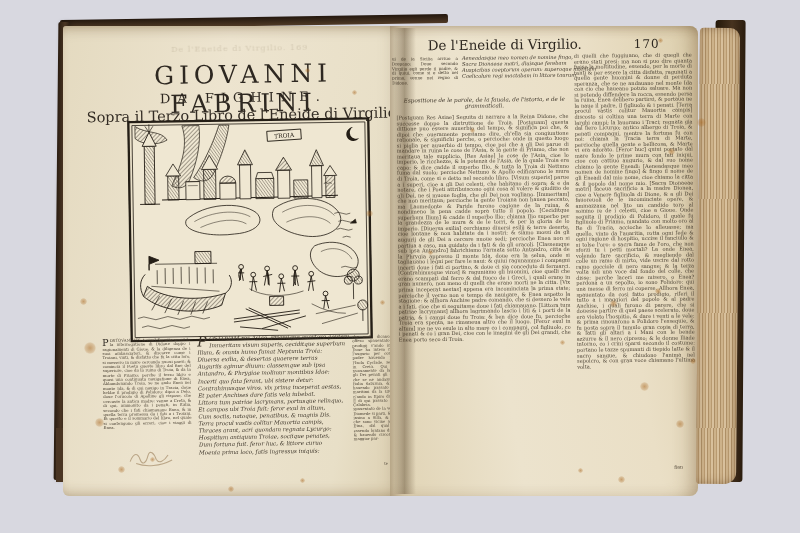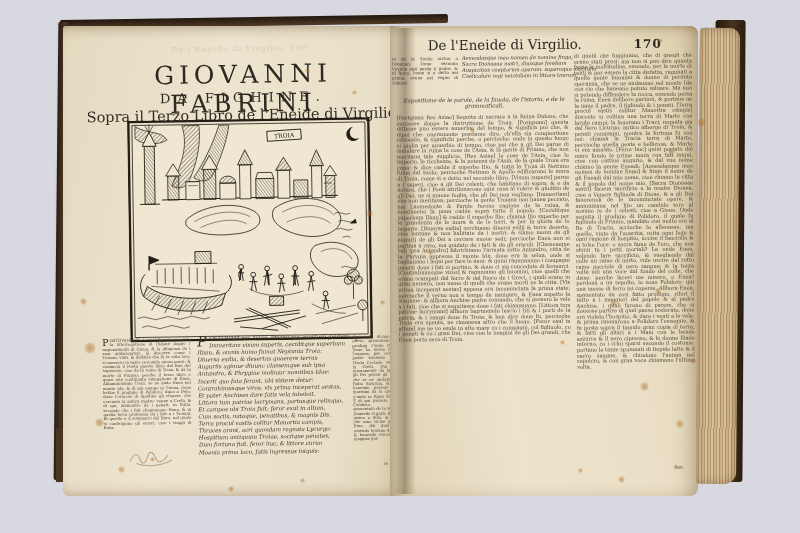--- a/index.html
+++ b/index.html
@@ -40,21 +40,21 @@
   .c2{position:absolute;left:133px;top:0;width:154px;font-style:italic;color:#3d352a;}
   .c2 .dropcap{position:absolute;left:0;top:0;font-size:14px;line-height:13px;}
   .verse-list{padding-left:0;font-size:5.6px;line-height:7.1px;}
   .verse-list div{white-space:nowrap;}
   .verse-list div:nth-child(-n+2){padding-left:12px;}
   .c3{position:absolute;left:288px;top:2px;width:52px;font-size:3.8px;line-height:4.25px;}
   .c3-catch{position:absolute;left:318px;top:128px;font-size:3.8px;color:#473e31;}
   .scribble{position:absolute;left:60px;top:420px;opacity:.5;}
   
   .rp-header{position:absolute;left:12px;top:10px;width:210px;text-align:center;font-size:13.5px;color:#2e2821;}
-  .rp-folio{position:absolute;left:246px;top:12px;font-size:12px;letter-spacing:1px;color:#2e2821;font-weight:bold;}
+  .rp-folio{position:absolute;left:246px;top:12px;font-size:12px;letter-spacing:1px;color:#2e2821;}
   .gutter-note{position:absolute;left:4px;top:30px;width:66px;font-size:4.1px;line-height:4.8px;text-align:justify;color:#473e31;}
   .rp-verse{position:absolute;left:74px;top:28px;width:116px;font-style:italic;font-size:5.1px;line-height:6.1px;color:#3d352a;}
   .rp-verse div{white-space:nowrap;}
   .rp-heading{position:absolute;left:8px;top:70px;width:176px;text-align:center;font-style:italic;font-size:5.6px;line-height:6.4px;color:#3d352a;}
   .rp-c1{position:absolute;left:8px;top:88px;width:172px;height:360px;font-size:5.1px;line-height:5.55px;overflow:hidden;}
   .rp-c2{position:absolute;left:186px;top:28px;width:118px;height:412px;font-size:5.1px;line-height:5.55px;overflow:hidden;}
   .catchword{position:absolute;left:282px;top:440px;font-size:4.6px;color:#473e31;}
   
   .fox{position:absolute;border-radius:50%;background:radial-gradient(circle,rgba(170,105,35,.55) 0%,rgba(170,105,35,.25) 55%,rgba(170,105,35,0) 75%);z-index:6;pointer-events:none;}
 </style>

